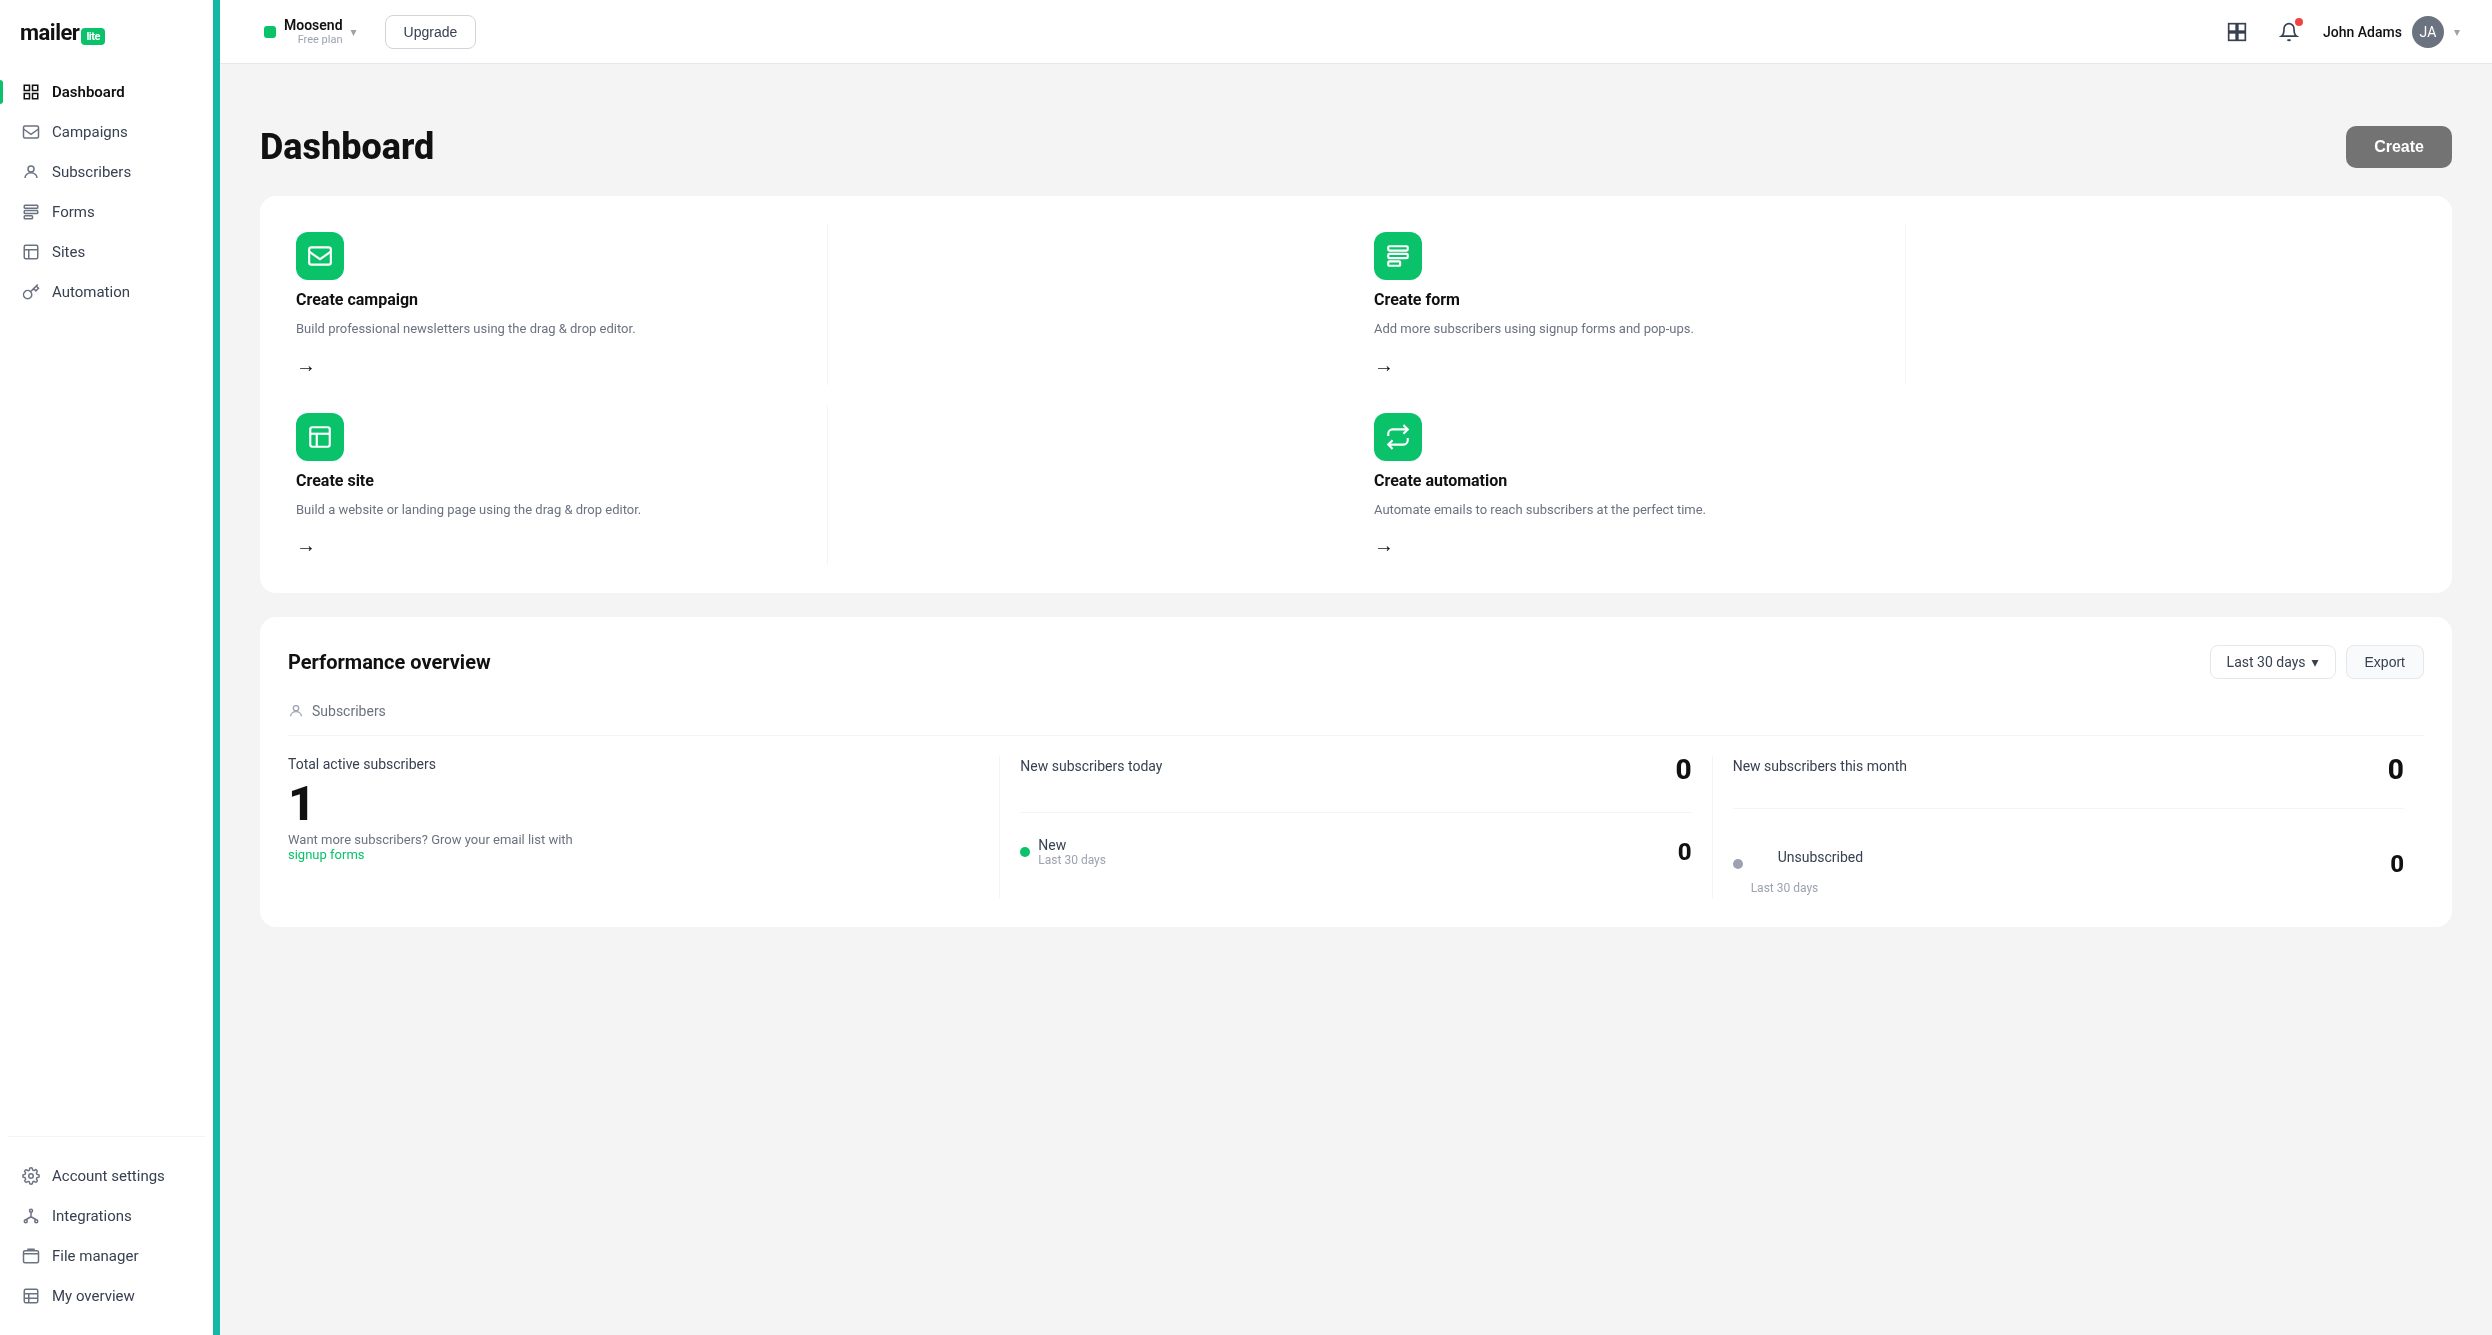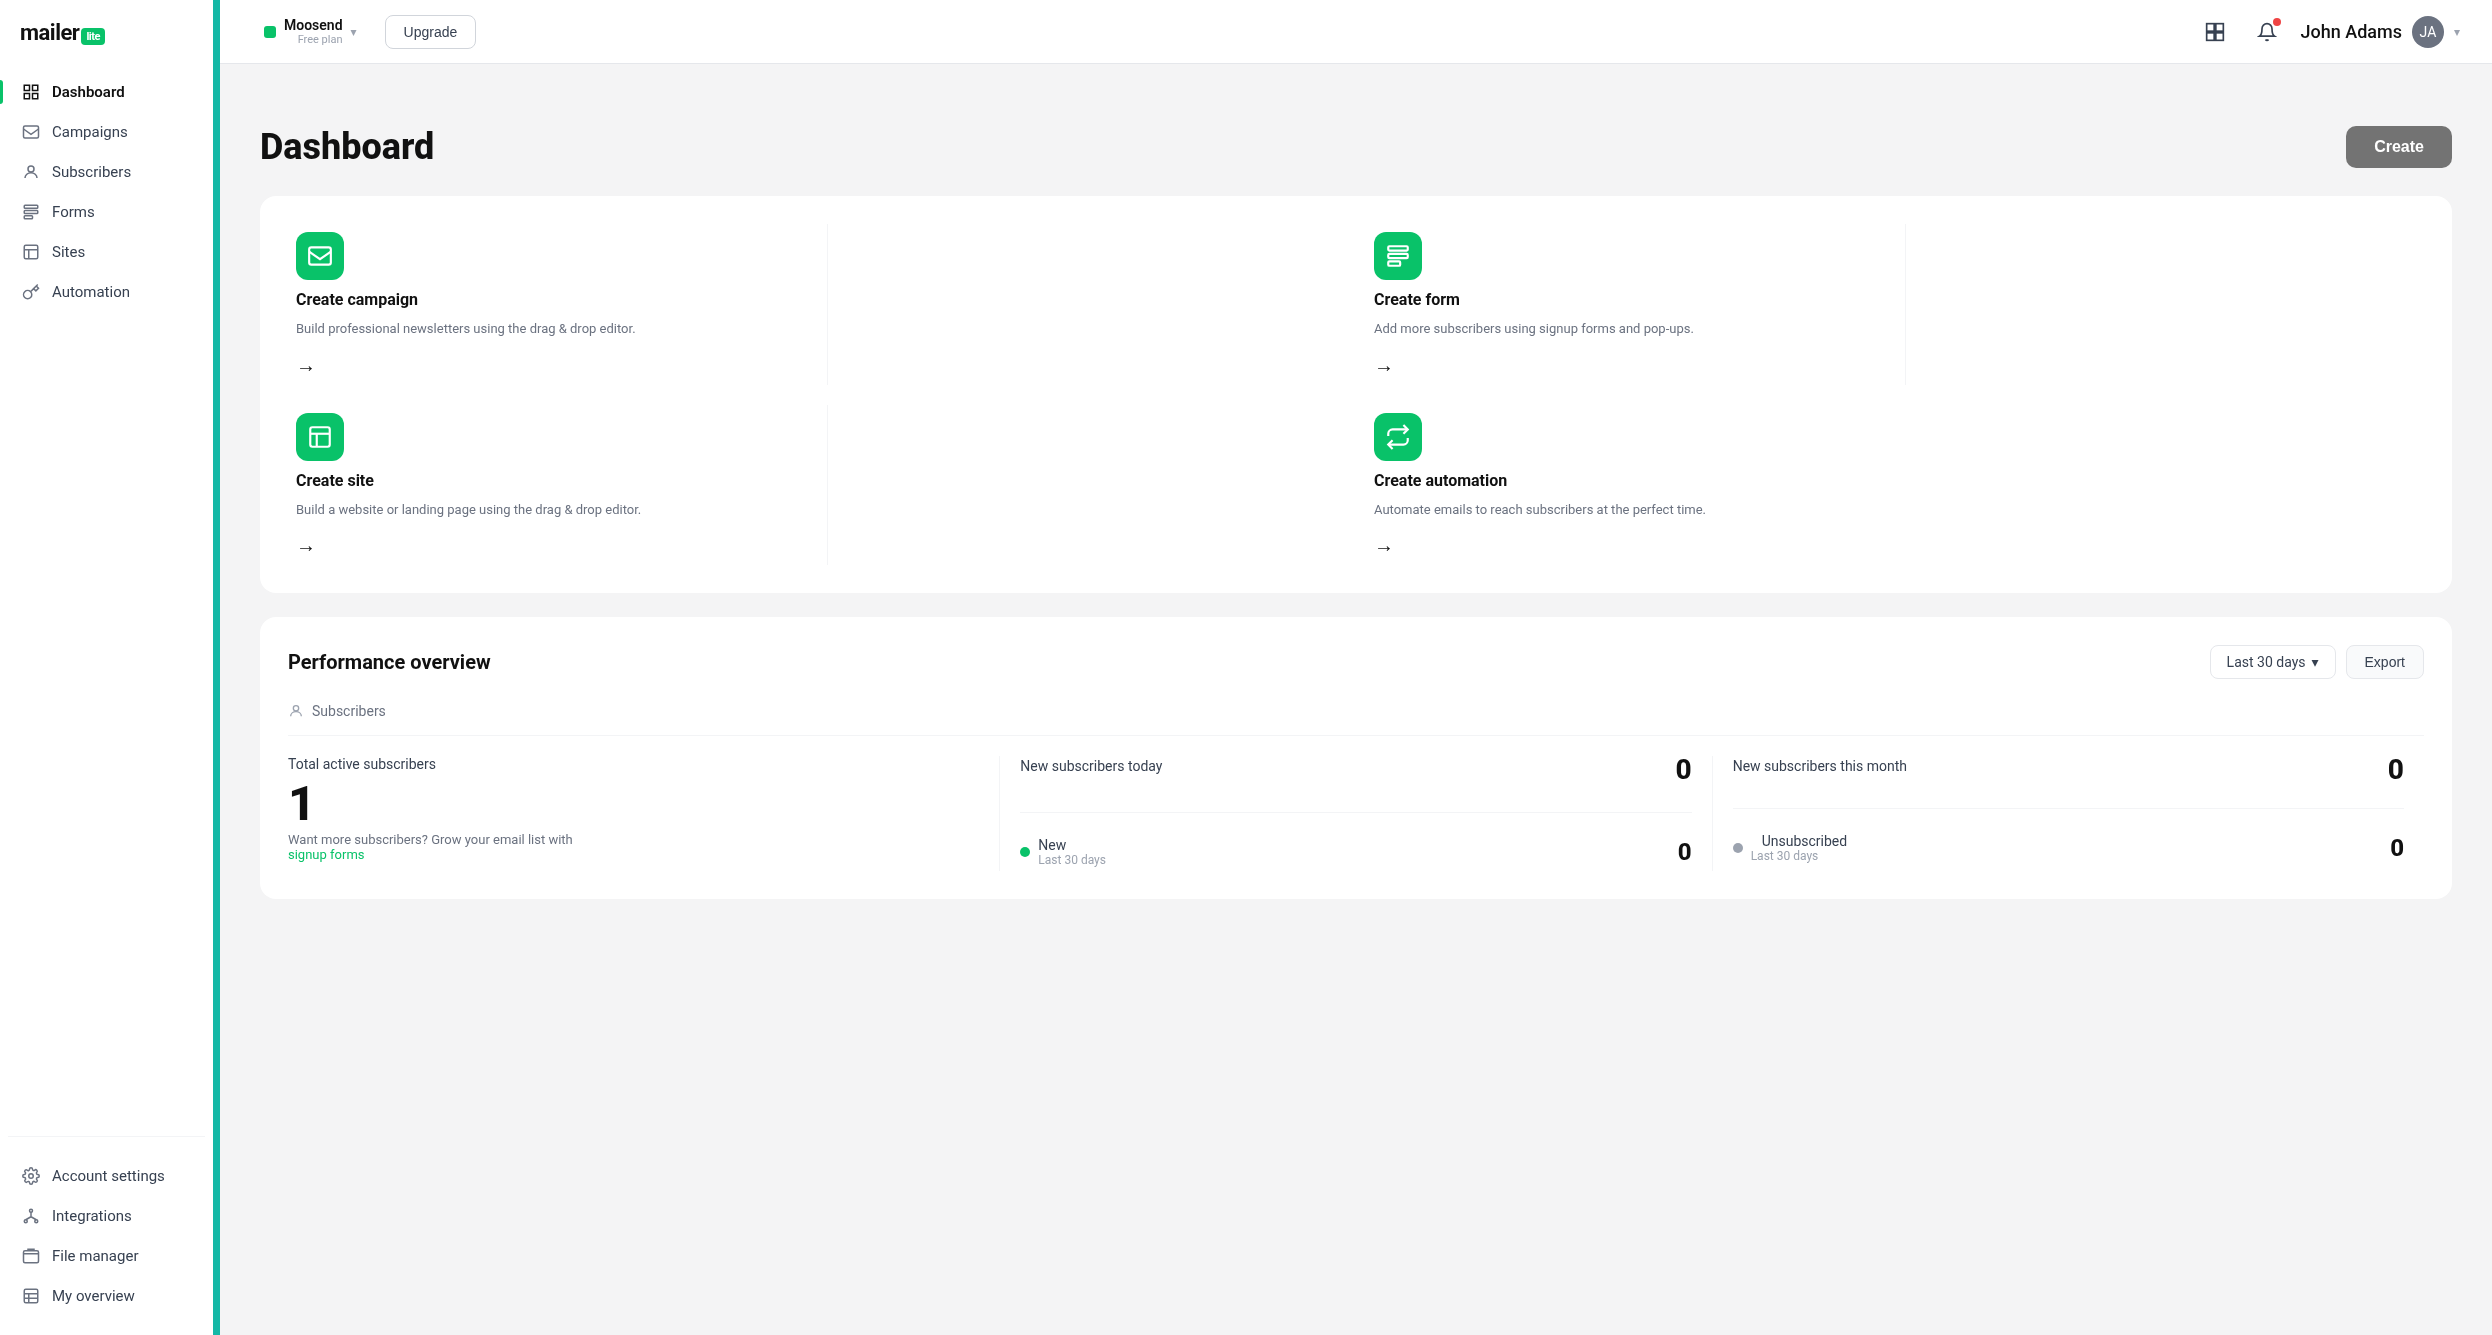--- a/index.html
+++ b/index.html
@@ -113,21 +113,21 @@
       position: relative;
     }
     .notification-dot {
       width: 8px; height: 8px;
       background: #ef4444;
       border-radius: 50%;
       position: absolute;
       top: 4px; right: 4px;
     }
     .user-info { display: flex; align-items: center; gap: 10px; cursor: pointer; }
-    .user-name { font-size: 18px; font-weight: 500; color: #111; }
+    .user-name { font-size: 14px; font-weight: 500; color: #111; }
     .user-avatar { width: 32px; height: 32px; border-radius: 50%; background: #d1d5db; overflow: hidden; display: flex; align-items: center; justify-content: center; font-size: 14px; color: #fff; background: #6b7280; }
     .user-chevron { color: #9ca3af; font-size: 12px; }
 
     
     .page-content {
       flex: 1;
       overflow-y: auto;
       padding: 32px 40px;
       background: #f4f4f5;
     }
@@ -520,21 +520,21 @@
                 <span class="stat-label">New subscribers this month</span>
                 <span class="stat-value" style="font-size:28px;">0</span>
               </div>
             </div>
             <div style="height:1px; background:#f3f4f6;"></div>
             <div>
               <div style="display:flex; align-items:center; justify-content:space-between; margin-bottom:4px;">
                 <div style="display:flex; align-items:center; gap:8px;">
                   <div class="dot dot-gray"></div>
                   <div>
-                    <div class="stat-label" style="margin:0;padding-left:11px;">Unsubscribed</div>
+                    <div class="stat-label" style="margin:16px;padding-left:11px;">Unsubscribed</div>
                     <div class="sub-stat-sublabel">Last 30 days</div>
                   </div>
                 </div>
                 <span class="stat-value" style="font-size:24px;">0</span>
               </div>
             </div>
           </div>
         </div>
       </div>
     </div>

